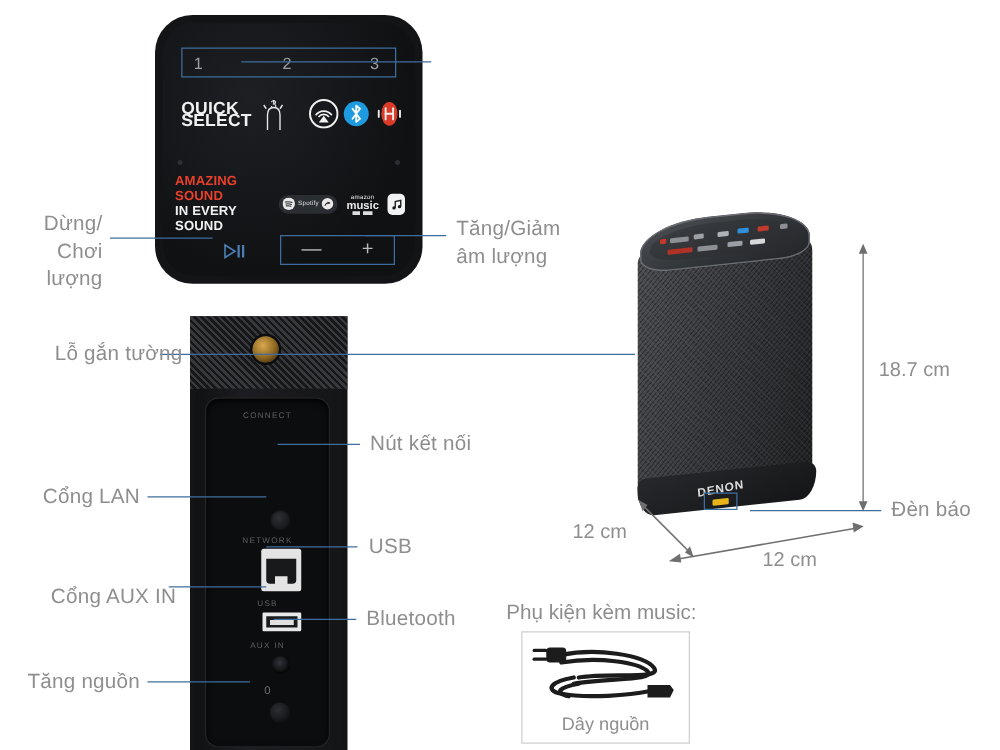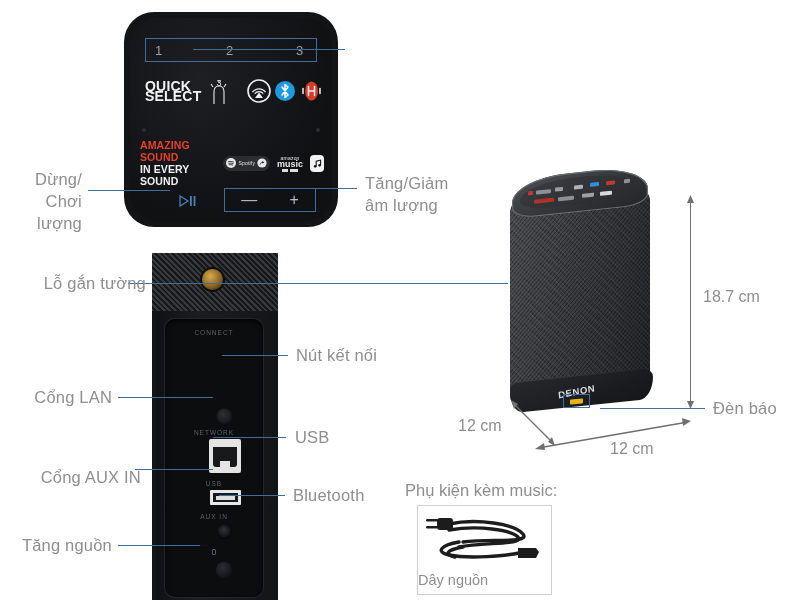--- a/index.html
+++ b/index.html
@@ -391,20 +391,21 @@
     position: absolute;
     left: 417px; top: 505px;
     width: 133px; height: 88px;
     border: 1px solid #cfcfcf;
     background: #fff;
   }
   #acc-caption {
     position: absolute;
     left: 0; bottom: 6px;
     width: 100%;
+    text-align: center;
     font-size: 14.5px;
     color: #8e8e8e;
   }
 </style>
 </head>
 <body>
 
 <div class="stage">
 
   <div id="panel-top">

